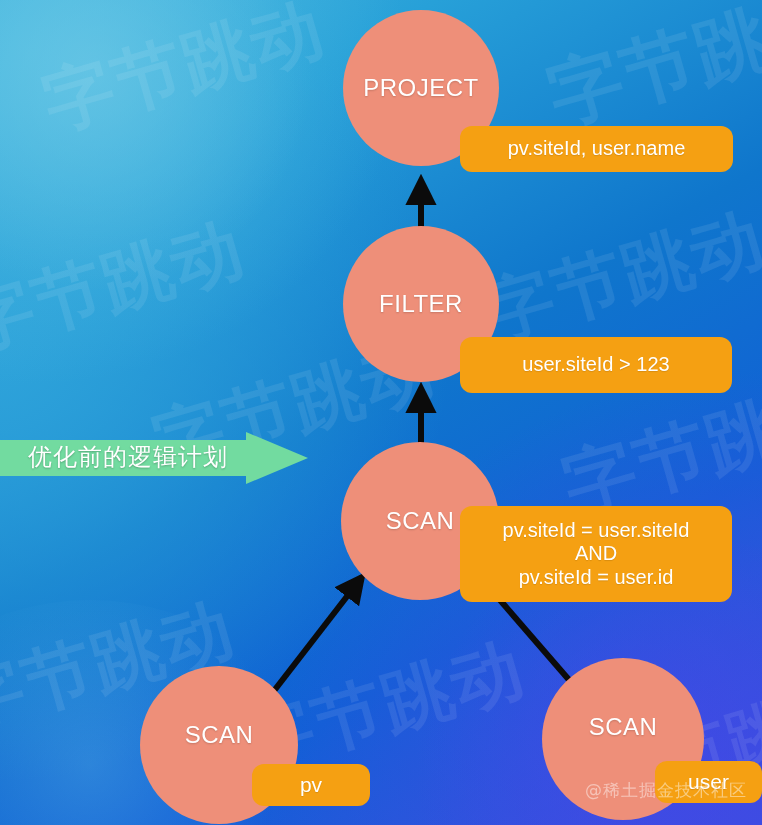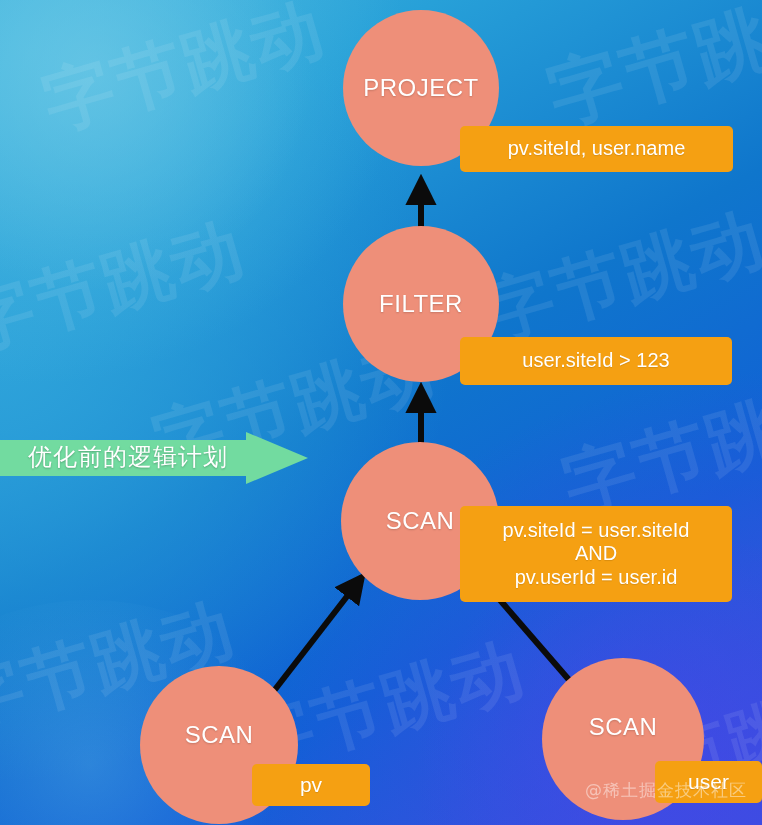--- a/index.html
+++ b/index.html
@@ -83,21 +83,21 @@
     color: #FFFFFF;
     font-size: 24px;
     letter-spacing: 0.5px;
     text-shadow: 0 1px 2px rgba(0,0,0,0.18);
   }
 
   
   .tag {
     position: absolute;
     background: #F5A012;
-    border-radius: 5px;
+    border-radius: 12px;
     color: #FFFFFF;
     font-size: 20px;
     display: flex;
     align-items: center;
     justify-content: center;
     text-align: center;
     line-height: 1.18;
     padding: 1px 14px;
     box-sizing: border-box;
     text-shadow: 0 1px 1px rgba(0,0,0,0.12);
@@ -204,26 +204,26 @@
   <div class="node" style="left:140px; top:666px; width:158px; height:158px;">
     <span class="node-label" style="position:relative; top:-10px;">SCAN</span>
   </div>
 
   <div class="node" style="left:542px; top:658px; width:162px; height:162px;">
     <span class="node-label" style="position:relative; top:-12px;">SCAN</span>
   </div>
 
   <div class="tag" style="left:460px; top:126px; width:273px; height:46px;">pv.siteId, user.name</div>
 
-  <div class="tag" style="left:460px; top:337px; width:272px; height:48px;">user.siteId &gt; 123</div>
+  <div class="tag" style="left:460px; top:337px; width:272px; height:56px;">user.siteId &gt; 123</div>
 
   <div class="tag multi" style="left:460px; top:506px; width:272px; height:96px;">
     <span>pv.siteId = user.siteId</span>
     <span>AND</span>
-    <span>pv.userId = user.id</span>
+    <span>pv.siteId = user.id</span>
   </div>
 
   <div class="tag small" style="left:252px; top:764px; width:118px; height:42px;">pv</div>
 
   <div class="tag small" style="left:655px; top:761px; width:107px; height:42px;text-align:right;">user</div>
 
   <div class="banner">
     <div class="banner-body"></div>
     <div class="banner-head"></div>
     <div class="banner-text">优化前的逻辑计划</div>

